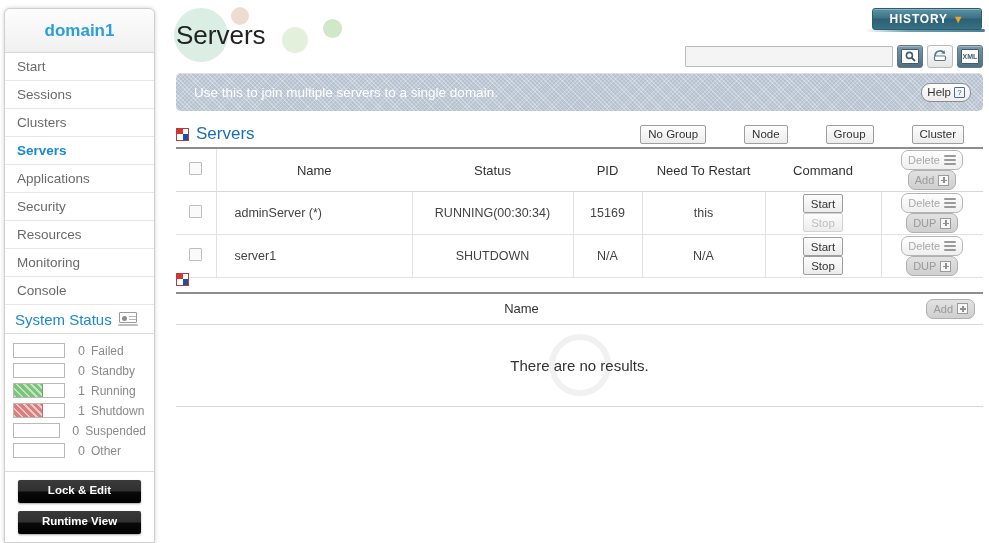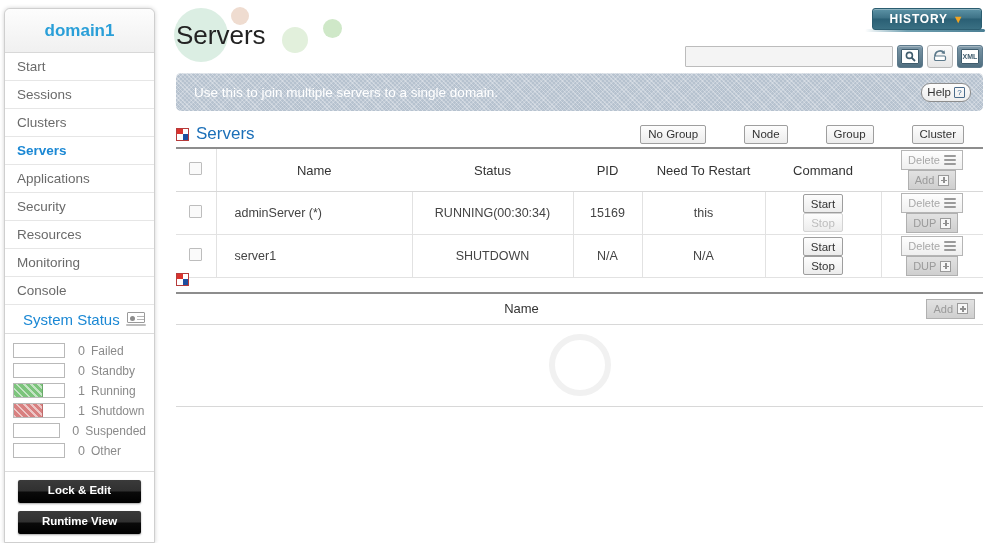--- a/index.html
+++ b/index.html
@@ -39,21 +39,21 @@
     font-size: 13.5px;
     color: #6a6a6a;
     border-bottom: 1px solid #e6e6e6;
     background: #fff;
     cursor: pointer;
   }
   .nav-item.active { color: #1b88d4; font-weight: 600; }
 
   .sysstatus-head {
     height: 29px; line-height: 29px;
-    padding-left: 18px;
+    padding-left: 10px;
     color: #1b88d4;
     font-size: 15px;
     border-bottom: 1px solid #dcdcdc;
     display:flex; align-items:center; gap:6px;
   }
   .laptop-icon {
     width: 20px; height: 14px; position: relative;
     display:inline-block;
   }
   .laptop-icon .scr {
@@ -230,21 +230,21 @@
     height:19px; padding:0 7px; margin:0 19px;
     border:1px solid #9e9e9e; border-radius:2px;
     background: linear-gradient(to bottom,#fdfdfd,#ececec);
     font-size:11.5px; color:#333; cursor:pointer;
   }
   .btn-sm.dim { color:#bdbdbd; border-color:#d3d3d3; }
 
   .btn-act {
     display:inline-flex; align-items:center; justify-content:center; gap:4px;
     height:20px; padding:0 6px; margin:0 2px;
-    border:1px solid #b5b5b5; border-radius:0;
+    border:1px solid #b5b5b5; border-radius:7px;
     background: linear-gradient(to bottom,#fefefe,#efefef);
     font-size:11px; color:#a8a8a8; cursor:pointer;
   }
   .btn-act.gray {
     background: linear-gradient(to bottom,#e2e2e2,#cfcfcf);
     border-color:#b0b0b0; color:#9a9a9a;
   }
   .ico-stack {
     width:12px; height:11px; position:relative; display:inline-block;
   }
@@ -516,16 +516,17 @@
               <span>Add</span>
               <span class="ico-plus"></span>
             </span>
           </th>
         </tr>
       </thead>
     </table>
 
     <div class="noresults-wrap">
       <span class="watermark"></span>
+      <span class="noresults">There are no results.</span>
     </div>
   </div>
 
 </div>
 
 </body></html>

